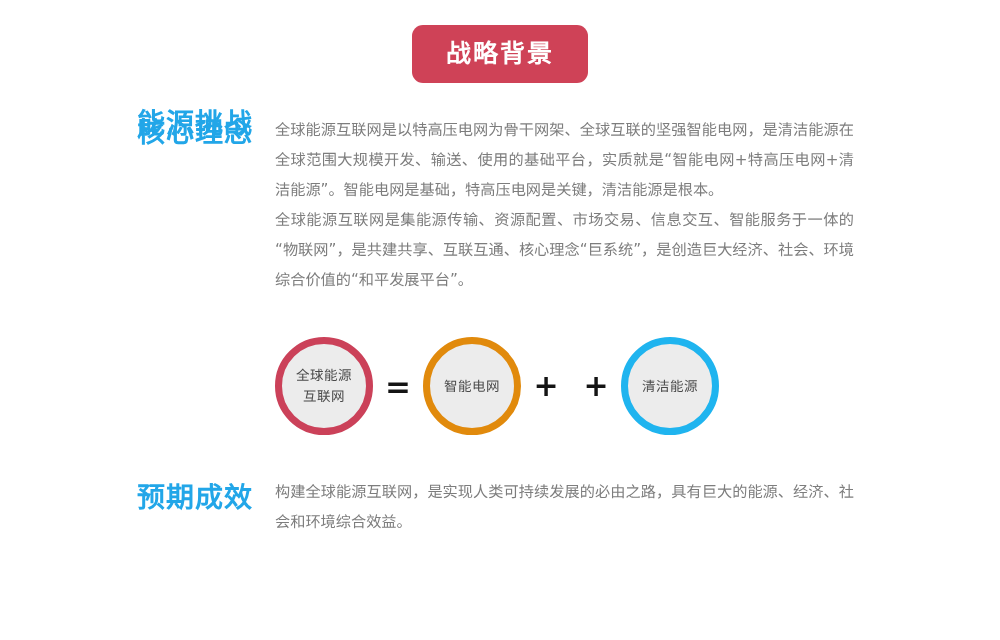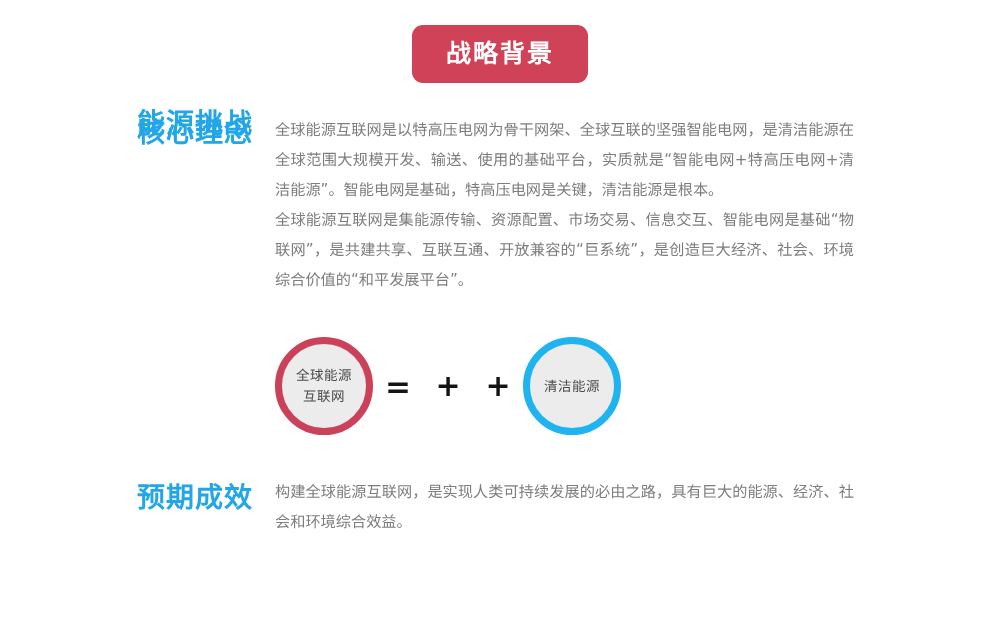--- a/index.html
+++ b/index.html
@@ -136,32 +136,35 @@
 </div>
 
 <div class="section" id="sec-energy">
   <div class="section-label">能源挑战</div>
 </div>
 
 <div class="section" id="sec-concept">
   <div class="section-label">核心理念</div>
   <div class="section-body">
     <p>全球能源互联网是以特高压电网为骨干网架、全球互联的坚强智能电网，是清洁能源在全球范围大规模开发、输送、使用的基础平台，实质就是“智能电网+特高压电网+清洁能源”。智能电网是基础，特高压电网是关键，清洁能源是根本。</p>
-    <p>全球能源互联网是集能源传输、资源配置、市场交易、信息交互、智能电网是基础“物联网”，是共建共享、互联互通、开放兼容的“巨系统”，是创造巨大经济、社会、环境综合价值的“和平发展平台”。</p>
+    <p>全球能源互联网是集能源传输、资源配置、市场交易、信息交互、智能服务于一体的“物联网”，是共建共享、互联互通、核心理念“巨系统”，是创造巨大经济、社会、环境综合价值的“和平发展平台”。</p>
   </div>
 
   <div class="diagram">
 
     <div class="circle c-red">
       <span class="c-line">全球能源</span>
       <span class="c-line">互联网</span>
     </div>
 
     <div class="operator op-eq">=</div>
 
+    <div class="circle c-orange">
+      <span class="c-line">智能电网</span>
+    </div>
 
     <div class="operator">+</div>
 
 
     <div class="operator">+</div>
 
     <div class="circle c-blue">
       <span class="c-line">清洁能源</span>
     </div>
 

